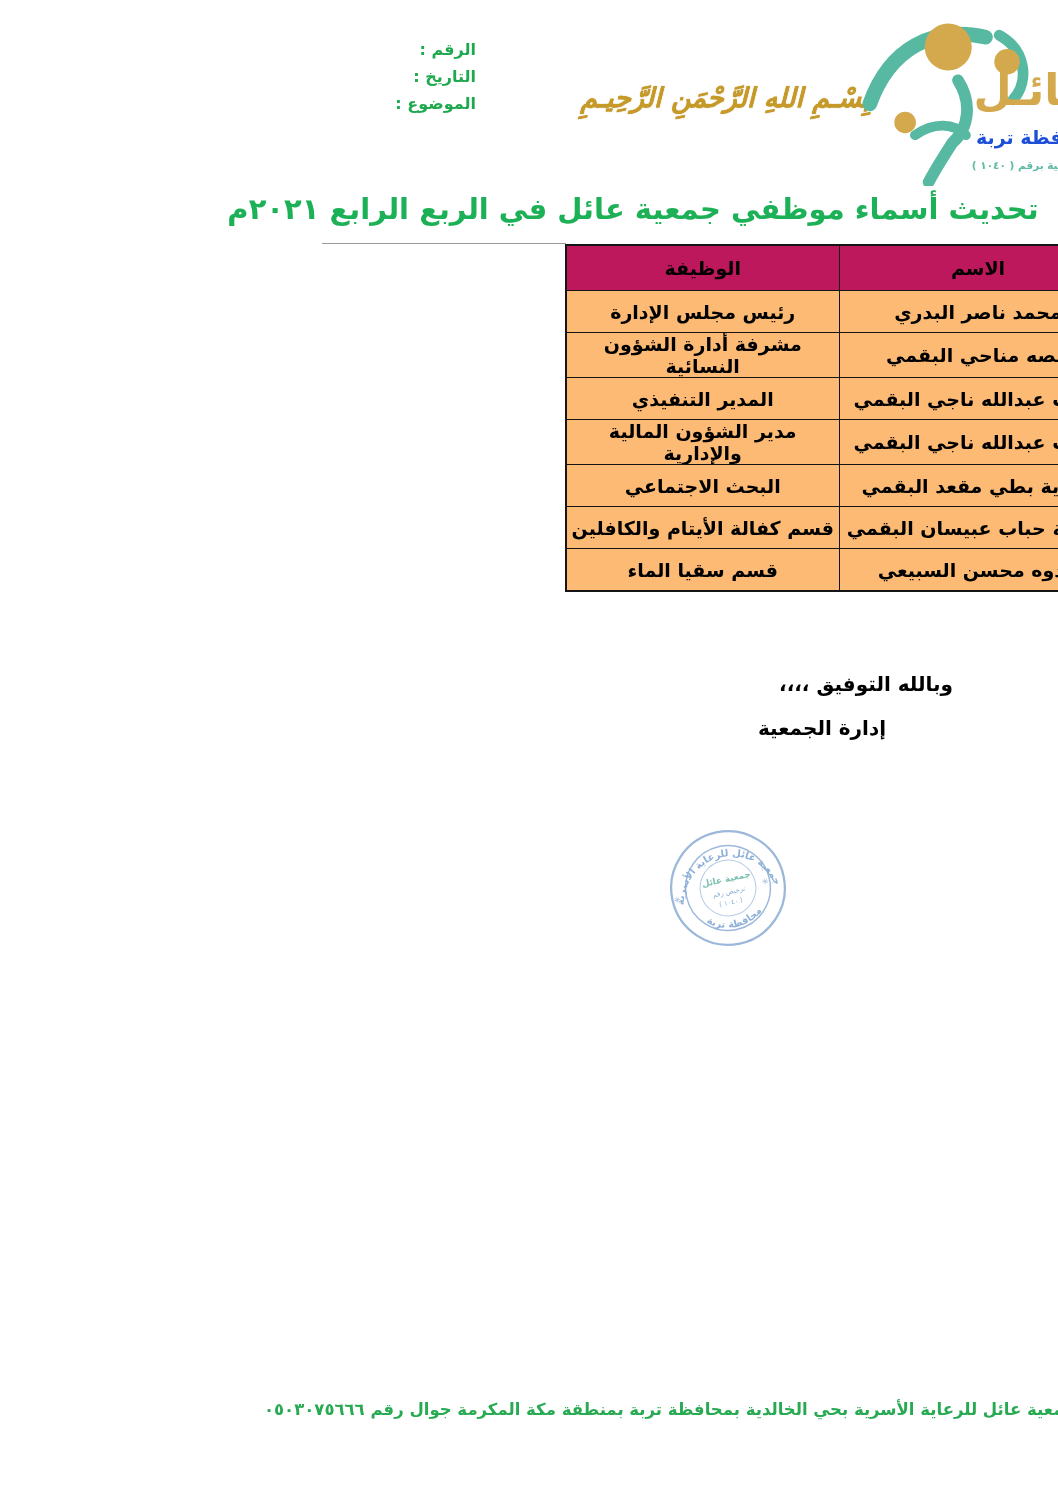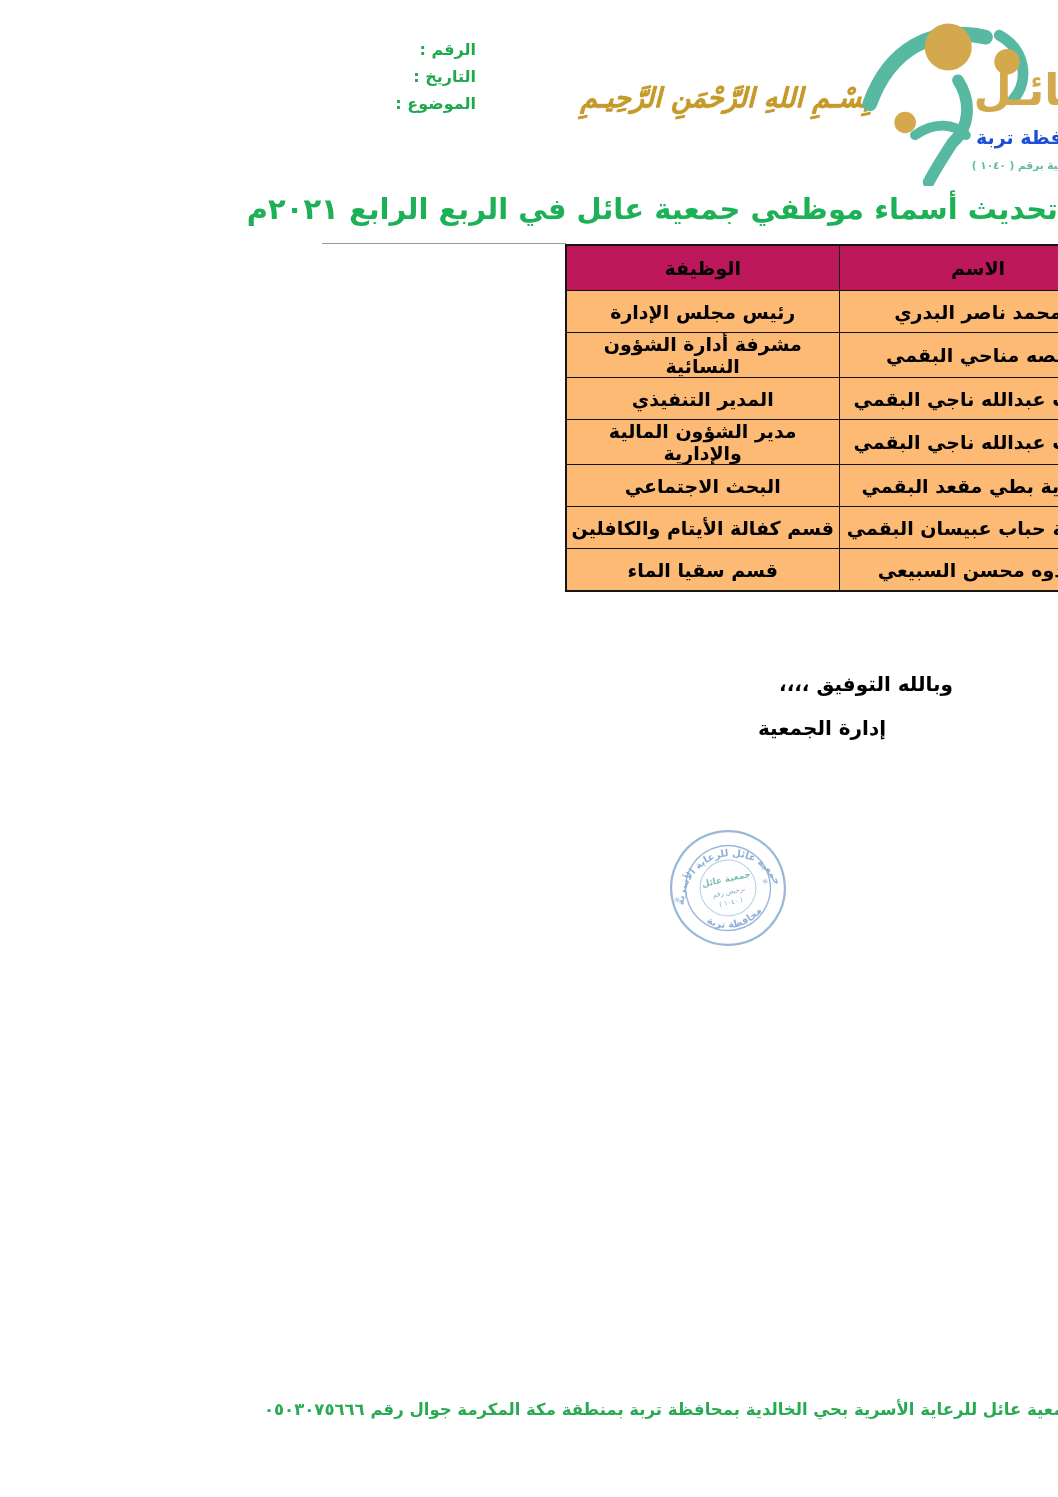--- a/index.html
+++ b/index.html
@@ -17,21 +17,21 @@
   
   .logo{position:absolute;top:4px;left:648px;width:402px;height:182px;}
   .logo-mark{position:absolute;left:6px;top:0;width:196px;height:182px;}
   .logo-name{position:absolute;right:6px;top:64px;font-size:44px;font-weight:bold;
              color:#d4a94e;line-height:1;white-space:nowrap;letter-spacing:1px;}
   .logo-tagline{position:absolute;right:6px;top:122px;font-size:19px;font-weight:bold;
                 color:#1d4ed8;white-space:nowrap;}
   .logo-reg{position:absolute;right:6px;top:155px;font-size:10.5px;color:#5ebaa3;
             font-weight:bold;white-space:nowrap;}
   
-  .doc-title{position:absolute;top:192px;left:0;width:100%;
+  .doc-title{position:absolute;top:192px;left:0;width:100%;text-align:center;
              color:#1db157;font-size:29px;font-weight:bold;}
   
   .hairline{position:absolute;top:243px;left:114px;width:244px;height:0;
             border-top:1px solid #9a9a9a;}
   
   table.emp{position:absolute;top:244px;left:357px;width:606px;border-collapse:collapse;
             border:2px solid #151515;direction:rtl;table-layout:fixed;}
   table.emp th,table.emp td{border:1.6px solid #151515;text-align:center;vertical-align:middle;
             font-weight:bold;font-size:19px;padding:0 4px;overflow:hidden;}
   table.emp thead th{height:44px;background:#be185d;}

